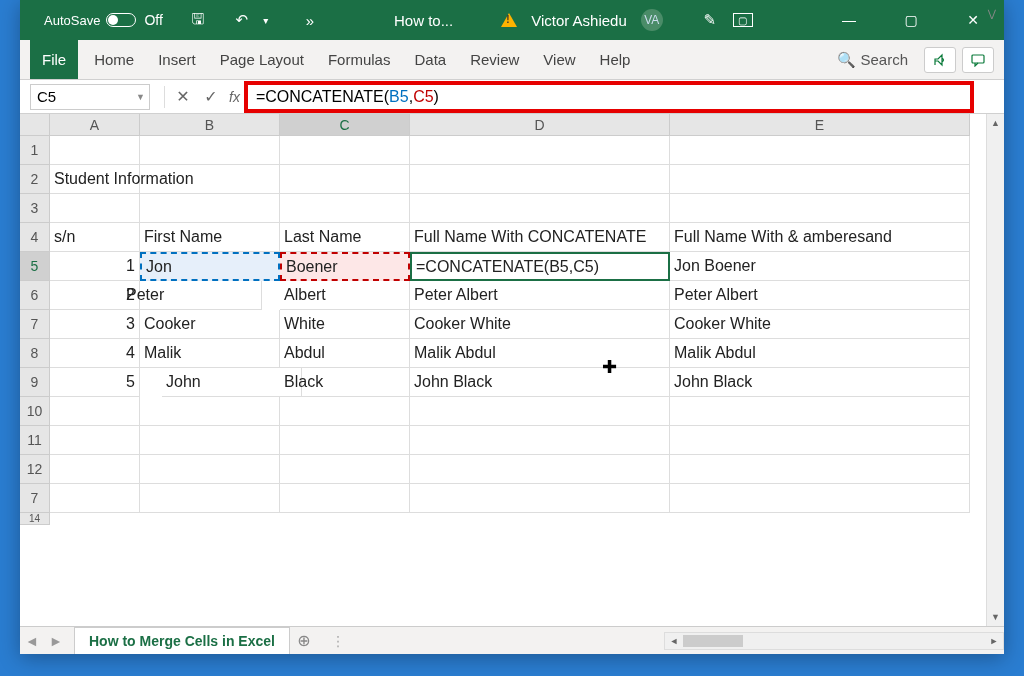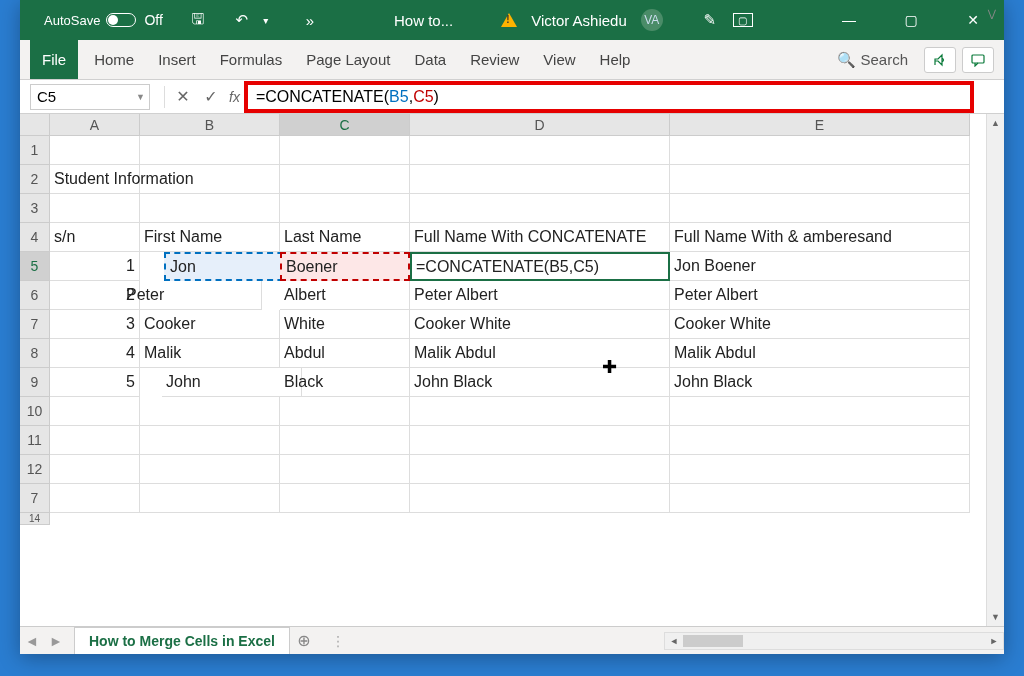--- a/index.html
+++ b/index.html
@@ -41,21 +41,21 @@
   .sheet-area { flex:1; position: relative; background:#fff; overflow:hidden;}
   .colhdr-row { position:absolute; left:0; top:0; height:22px; display:flex; }
   .corner { width:30px; height:22px; background:#e6e6e6; border-right:1px solid #ccc; border-bottom:1px solid #ccc;}
   .colhdr { height:22px; background:#e6e6e6; border-right:1px solid #ccc; border-bottom:1px solid #ccc; display:flex; align-items:center; justify-content:center; font-size:14px; color:#555;}
   .rowhdr-col { position:absolute; left:0; top:22px; width:30px;}
   .rowhdr { width:30px; height:29px; background:#e6e6e6; border-right:1px solid #ccc; border-bottom:1px solid #ccc; display:flex; align-items:center; justify-content:center; font-size:14px; color:#555;}
   .rowhdr.sel { background:#d0d0d0; color:#1b6f45;}
   .cells { position:absolute; left:30px; top:22px; }
   .cell { position:absolute; border-right:1px solid #ddd; border-bottom:1px solid #ddd; padding: 3px 4px; font-size:16px; color:#222; display:flex; align-items:center; overflow:hidden; white-space:nowrap;}
   .cell.right { justify-content:flex-end;}
-  .sel-b5 { background:#e6effa; border:2px dashed #0070c0 !important;margin-left:24px;}
+  .sel-b5 { background:#e6effa; border:2px dashed #0070c0 !important;}
   .sel-c5 { background:#fde7e7; border:2px dashed #c00000 !important;}
   .sel-d5 { border:2px solid #1b6f45 !important; z-index:5;}
   .colhdr.selc { background:#d0d0d0; color:#1b6f45;}
   .tooltip-fn { position:absolute; background:#f9f9f0; border:1px solid #bbb; padding:3px 8px; font-size:13px; color:#333; box-shadow:1px 1px 3px rgba(0,0,0,0.2); z-index:20;}
   .tooltip-fn b { font-weight:bold;}
   .cursor-plus { position:absolute; font-size:18px; color:#000; z-index:10; pointer-events:none;}
   .vscroll { position:absolute; right:0; top:0; bottom:0; width:18px; background:#f0f0f0; border-left:1px solid #ddd;}
   .vscroll .vup{position:absolute;top:0;width:100%;height:18px;display:flex;align-items:center;justify-content:center;font-size:9px;color:#666;}
   .vscroll .vdn{position:absolute;bottom:0;width:100%;height:18px;display:flex;align-items:center;justify-content:center;font-size:9px;color:#666;}
   .sheet-tabs { height:28px; background:#f3f2f1; border-top:1px solid #ccc; display:flex; align-items:center; font-size:14px;}
@@ -107,22 +107,22 @@
       <span class="win-btn">—</span>
       <span class="win-btn">▢</span>
       <span class="win-btn">✕</span>
     </div>
   </div>
 
   <div class="ribbon-tabs">
     <div class="tab file">File</div>
     <div class="tab">Home</div>
     <div class="tab">Insert</div>
+    <div class="tab">Page Layout</div>
     <div class="tab">Formulas</div>
-    <div class="tab">Page Layout</div>
     <div class="tab">Data</div>
     <div class="tab">Review</div>
     <div class="tab">View</div>
     <div class="tab">Help</div>
     <div class="rspacer"></div>
     <div class="searchbox">
       <span>🔍</span>
       <span>Search</span>
     </div>
     <div class="rbtn">

